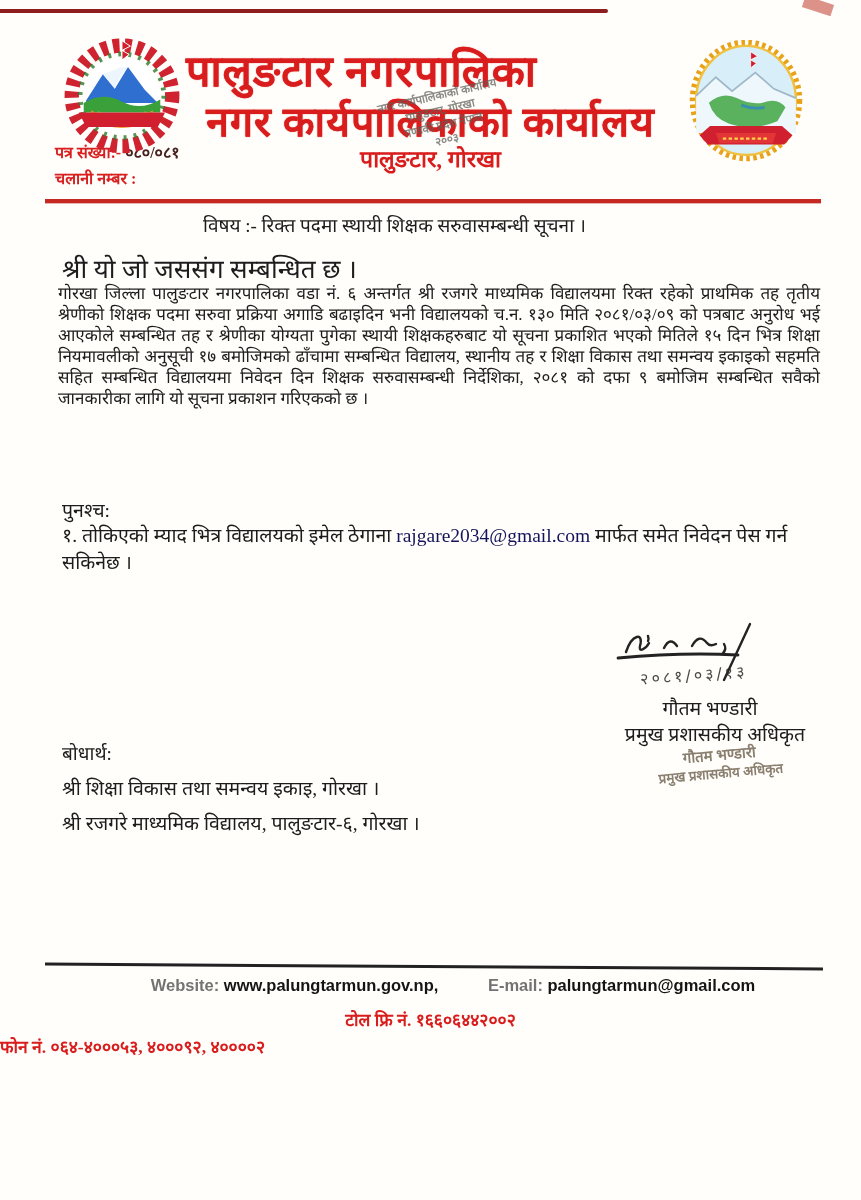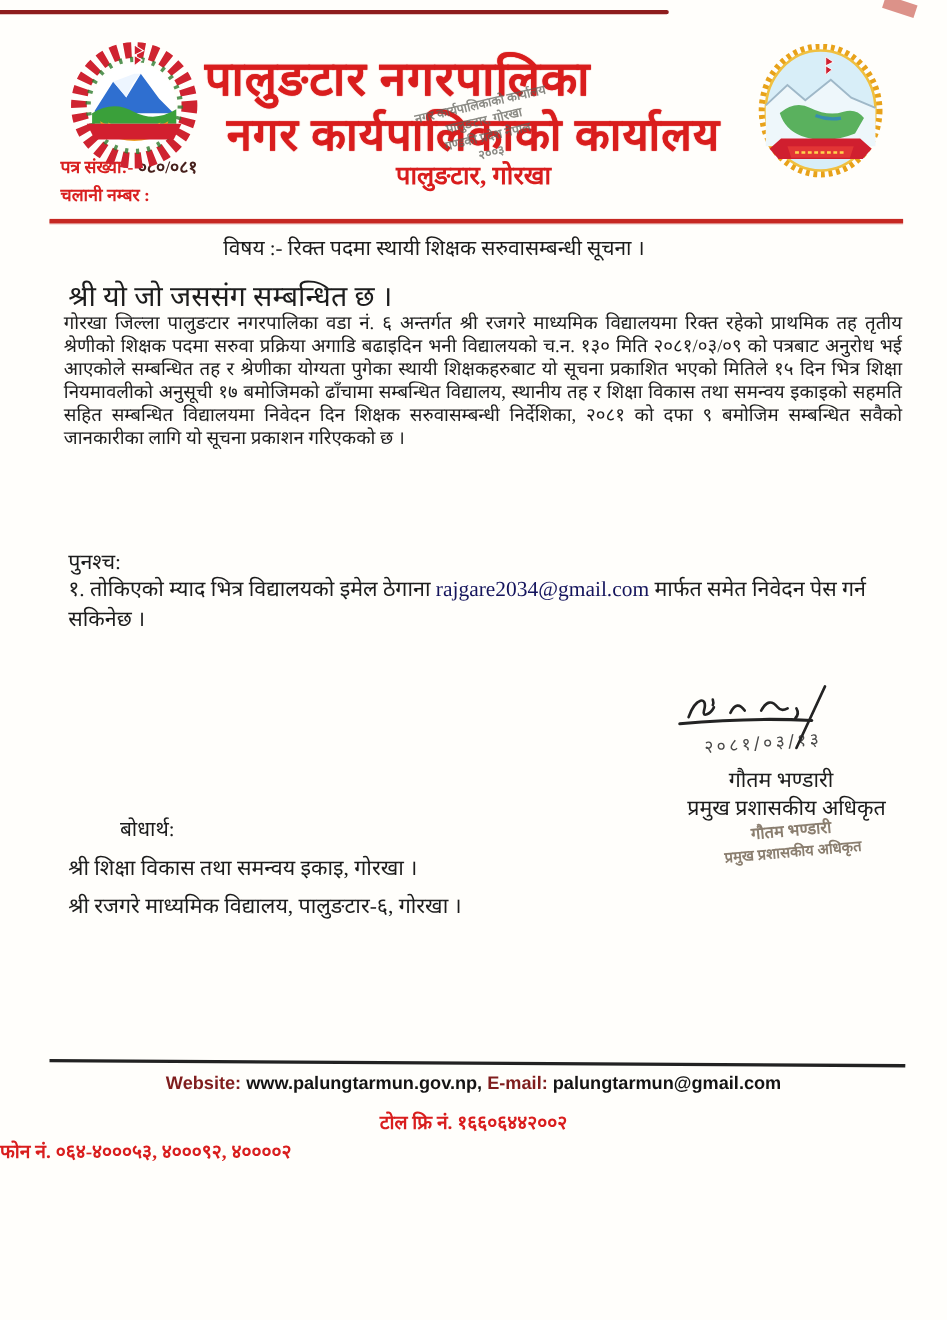--- a/index.html
+++ b/index.html
@@ -41,28 +41,28 @@
   .sig-svg{left:612px;top:622px;width:235px;height:62px;}
   .sig-date{left:640px;top:662px;width:160px;font-size:16px;color:#2b2b2b;transform:rotate(-4deg);
             font-family:"DejaVu Sans",sans-serif;letter-spacing:3px;opacity:.85;}
   .sig-name{left:600px;top:694px;width:220px;text-align:center;font-size:19.5px;}
   .sig-desig{left:585px;top:720px;width:260px;text-align:center;font-size:19.5px;}
   .sig-stamp{left:610px;top:744px;width:220px;text-align:center;color:#6e5f4d;opacity:.8;
              transform:rotate(-5deg);font-weight:bold;}
   .sig-stamp .n{font-size:15px;}
   .sig-stamp .d{font-size:13.5px;}
   
-  .cc-label{left:62px;top:740px;font-size:19px;margin-left:47px;}
+  .cc-label{left:62px;top:740px;font-size:19px;}
   .cc1{left:62px;top:774px;font-size:19.5px;}
   .cc2{left:62px;top:809px;font-size:19.5px;}
   
   .footer-rule{left:45px;top:965px;width:778px;height:3px;background:#222;transform:rotate(.35deg);}
   .web-line{left:0;top:976px;width:861px;text-align:center;font-size:16.5px;font-weight:bold;
             font-family:"Liberation Sans","DejaVu Sans",sans-serif;}
-  .web-line .lab{color:#7f1d1d;}
+  .web-line .lab{color:#737373;margin-left:45px;}
   .web-line .val{color:#141414;}
   .tollfree{left:0;top:1007px;width:861px;text-align:center;color:#d91d1d;font-weight:bold;font-size:17.5px;}
   .phone{left:0;top:1034px;width:861px;color:#d91d1d;font-weight:bold;font-size:17.5px;}
   .logo{z-index:1;}
 </style>
 </head>
 <body>
 
 <div class="page">
 

